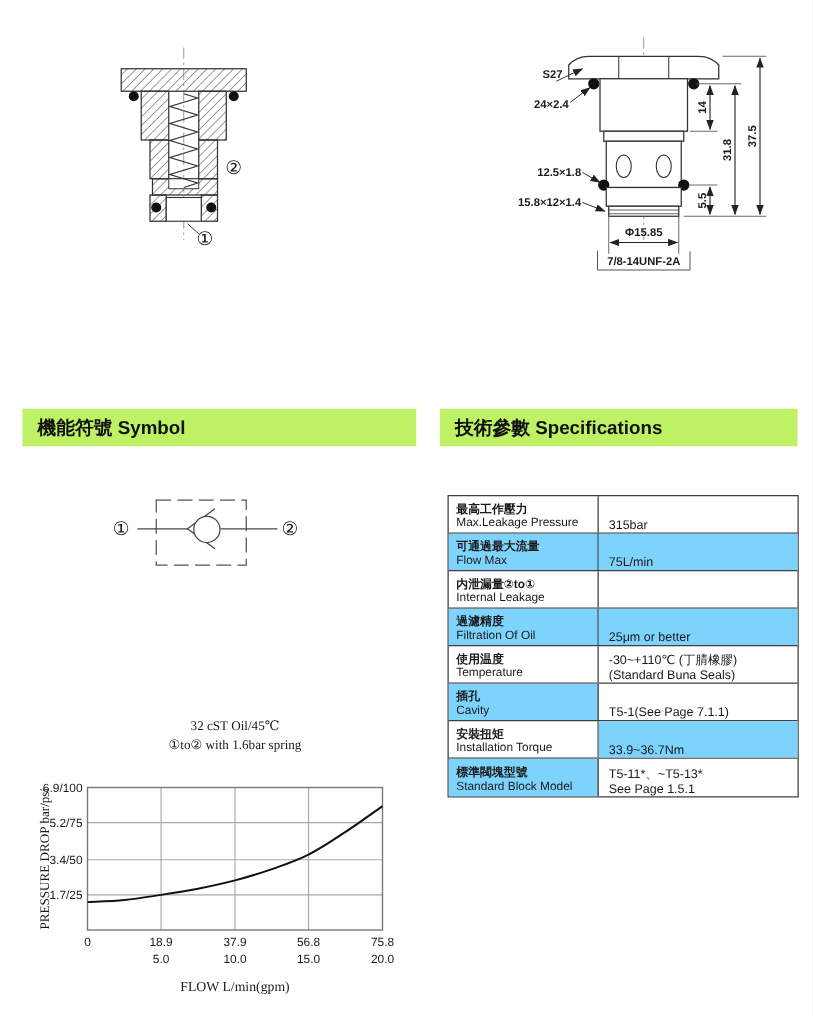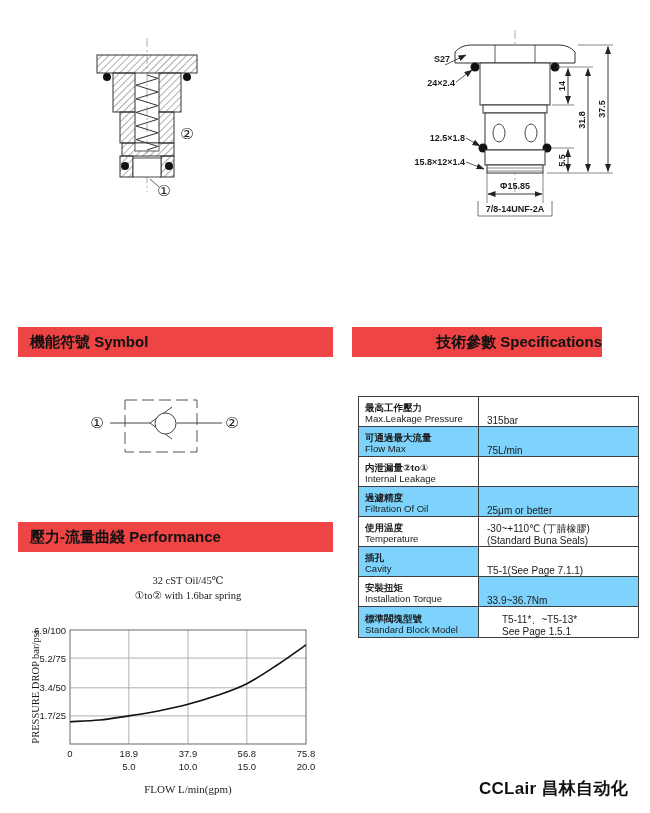--- a/index.html
+++ b/index.html
@@ -1,23 +1,23 @@
 <!DOCTYPE html>
 <html><head>
 <meta charset="utf-8">
 <style>
   html,body{margin:0;padding:0;background:#f0f0f0;}
   .page{position:relative;width:650px;height:813px;background:#ffffff;margin:0 auto;
         font-family:"Liberation Sans","DejaVu Sans",sans-serif;color:#1a1a1a;overflow:hidden;}
-  .bar{position:absolute;height:30px;background:#ef4444;display:flex;align-items:center;
+  .bar{position:absolute;height:30px;background:#bef264;display:flex;align-items:center;
        padding-left:12px;box-sizing:border-box;font-size:15px;font-weight:bold;color:#111;}
   
   .spec-table{position:absolute;left:358px;top:396px;width:281px;border:1.5px solid #3f3f3f;box-sizing:border-box;}
   .spec-row{display:flex;height:30px;border-bottom:1px solid #3f3f3f;box-sizing:border-box;}
-  .spec-row:last-child{border-bottom:none;gap:15px;}
+  .spec-row:last-child{border-bottom:none;}
   .cell{box-sizing:border-box;}
   .cell.lab{width:120px;border-right:1px solid #3f3f3f;padding:3px 2px 0 6px;display:flex;flex-direction:column;justify-content:center;}
   .cell.val{flex:1;padding:1px 2px 0 8px;display:flex;flex-direction:column;justify-content:flex-end;font-size:10px;line-height:11.5px;}
   .zh{font-size:9.5px;font-weight:bold;line-height:11px;}
   .en{font-size:9.5px;line-height:11px;}
   .sh{background:#7dd3fc;}
   .logo{position:absolute;top:777px;right:22px;font-size:17px;font-weight:bold;letter-spacing:.3px;color:#111;}
   svg{position:absolute;overflow:visible;}
   svg text{fill:#1a1a1a;}
   .dimtxt{font-size:9px;font-weight:600;font-family:"Liberation Sans",sans-serif;}
@@ -114,21 +114,21 @@
     <text class="dimtxt" transform="translate(170,135.5) rotate(-90)" text-anchor="middle">5.5</text>
     <line x1="193" y1="43.5" x2="193" y2="146.5" stroke="#222" stroke-width="0.9" marker-start="url(#ar)" marker-end="url(#ar)"></line>
     <text class="dimtxt" transform="translate(190,95) rotate(-90)" text-anchor="middle">31.8</text>
     <line x1="213" y1="21.5" x2="213" y2="146.5" stroke="#222" stroke-width="0.9" marker-start="url(#ar)" marker-end="url(#ar)"></line>
     <text class="dimtxt" transform="translate(210,84) rotate(-90)" text-anchor="middle">37.5</text>
   </svg>
 
   <div class="bar" style="left:18px;top:327px;width:315px;">
     <span>機能符號 Symbol</span>
   </div>
-  <div class="bar" style="left:352px;top:327px;width:250px;justify-content:flex-end;">
+  <div class="bar" style="left:352px;top:327px;width:286px;">
     <span>技術參數 Specifications</span>
   </div>
 
   <svg style="left:85px;top:392px" width="160" height="70" viewBox="0 0 160 70">
     <rect x="40" y="8" width="72" height="52" fill="none" stroke="#555" stroke-width="1" stroke-dasharray="12 5"></rect>
     <line x1="25" y1="31" x2="65" y2="31" stroke="#444" stroke-width="1"></line>
     <path d="M87,15 L65,31 L87,47" fill="none" stroke="#444" stroke-width="1"></path>
     <circle cx="80.5" cy="31.5" r="10.5" fill="#fff" stroke="#444" stroke-width="1"></circle>
     <line x1="91.5" y1="31" x2="137" y2="31" stroke="#444" stroke-width="1"></line>
     <text class="porttxt" x="12" y="36" text-anchor="middle">①</text>
@@ -202,23 +202,20 @@
           <div class="zh">標準閥塊型號</div>
           <div class="en">Standard Block Model</div>
         </div>
       <div class="cell val">
           <div>T5-11*、~T5-13*</div>
           <div>See Page 1.5.1</div>
         </div>
     </div>
   </div>
 
-  <div class="bar" style="left:18px;top:522px;width:315px;">
-    <span>壓力-流量曲綫 Performance</span>
-  </div>
 
   <svg style="left:15px;top:560px" width="320" height="250" viewBox="0 0 320 250">
     <text class="serif" font-size="10.5" x="173" y="24" text-anchor="middle">32 cST Oil/45℃</text>
     <text class="serif" font-size="10.5" x="173" y="39" text-anchor="middle">①to② with 1.6bar spring</text>
     <g id="chart-grid">
         <line x1="113.84432717678101" y1="70" x2="113.84432717678101" y2="184" stroke="#a8a8a8" stroke-width="0.9"></line>
         <line x1="173" y1="70" x2="173" y2="184" stroke="#a8a8a8" stroke-width="0.9"></line>
         <line x1="231.844327176781" y1="70" x2="231.844327176781" y2="184" stroke="#a8a8a8" stroke-width="0.9"></line>
         <line x1="55" y1="155.91304347826087" x2="291" y2="155.91304347826087" stroke="#a8a8a8" stroke-width="0.9"></line>
         <line x1="55" y1="127.82608695652175" x2="291" y2="127.82608695652175" stroke="#a8a8a8" stroke-width="0.9"></line>
@@ -242,15 +239,14 @@
     <g id="chart-yticks">
         <text x="51" y="159.41304347826087" text-anchor="end" class="tick">1.7/25</text>
         <text x="51" y="131.32608695652175" text-anchor="end" class="tick">3.4/50</text>
         <text x="51" y="101.58695652173913" text-anchor="end" class="tick">5.2/75</text>
         <text x="51" y="73.5" text-anchor="end" class="tick">6.9/100</text>
       </g>
     <text class="serif" font-size="11" x="173" y="233" text-anchor="middle">FLOW L/min(gpm)</text>
     <text class="serif" font-size="10.5" transform="translate(24,127) rotate(-90)" text-anchor="middle">PRESSURE DROP bar/psi</text>
   </svg>
 
-  <div class="logo">CCLair 昌林自动化</div>
 
 </div>
 
 </body></html>

